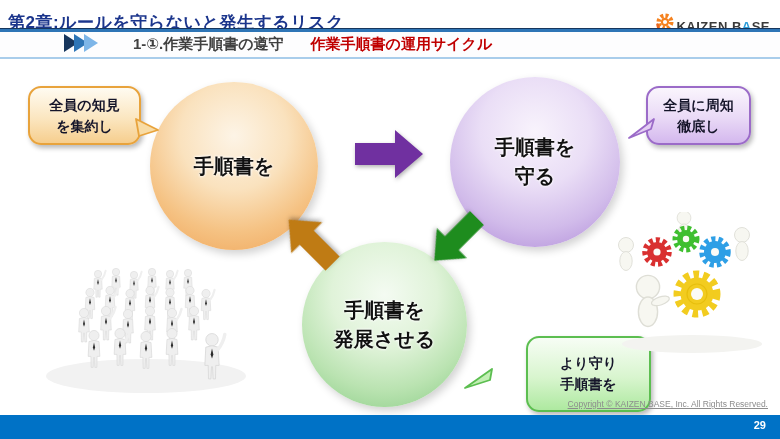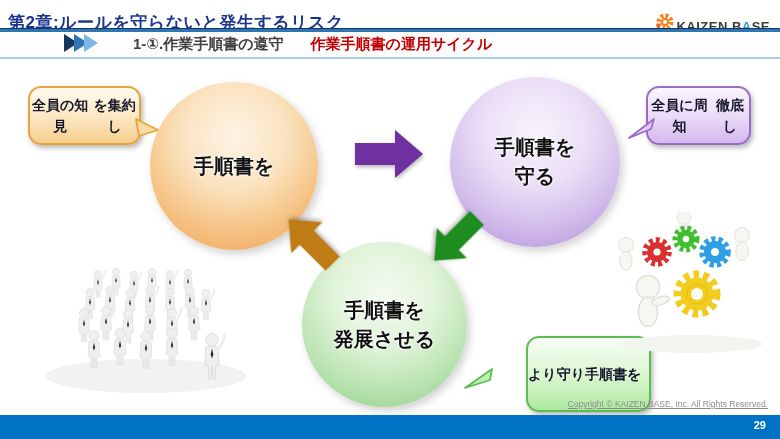--- a/index.html
+++ b/index.html
@@ -38,21 +38,21 @@
 
   
   .barrow { position:absolute; filter:drop-shadow(1.5px 2px 2px rgba(0,0,0,0.30)); }
   .barrow svg { display:block; width:100%; height:100%; }
   .arrow-right  { left:352px; top:128px; width:76px; height:52px; }
   .arrow-dl { left:424px; top:209px; width:62px; height:62px; transform:rotate(135deg); }
   .arrow-ul { left:278px; top:209px; width:64px; height:64px; transform:rotate(-135deg); }
 
   
   .bubble { position:absolute; border-radius:13px; border:2.2px solid;
-    display:flex; flex-direction:row; align-items:center; 
+    display:flex; flex-direction:column; align-items:center; justify-content:center;
     text-align:center; font-weight:bold; color:#15152A;
     box-shadow:2px 3px 5px rgba(0,0,0,0.28); }
   .bubble .ln { font-size:14px; line-height:1.5; }
   .bubble-create { left:28px; top:86px; width:113px; height:59px; border-color:#E8A33C;
     background:linear-gradient(180deg,#FFFBF1 0%,#FBE6C0 55%,#F6CE8E 100%); }
   .bubble-keep { left:646px; top:86px; width:105px; height:59px; border-color:#9B6BC8;
     background:linear-gradient(180deg,#FAF5FD 0%,#E9D9F6 55%,#D4B8EE 100%); }
   .bubble-develop { left:482px; top:336px; width:125px; height:76px; border-color:#5CBE50;
     background:linear-gradient(180deg,#F7FDF5 0%,#D8F5CE 55%,#AEE9A0 100%);margin-left:44px; }
   .tail { position:absolute; }

